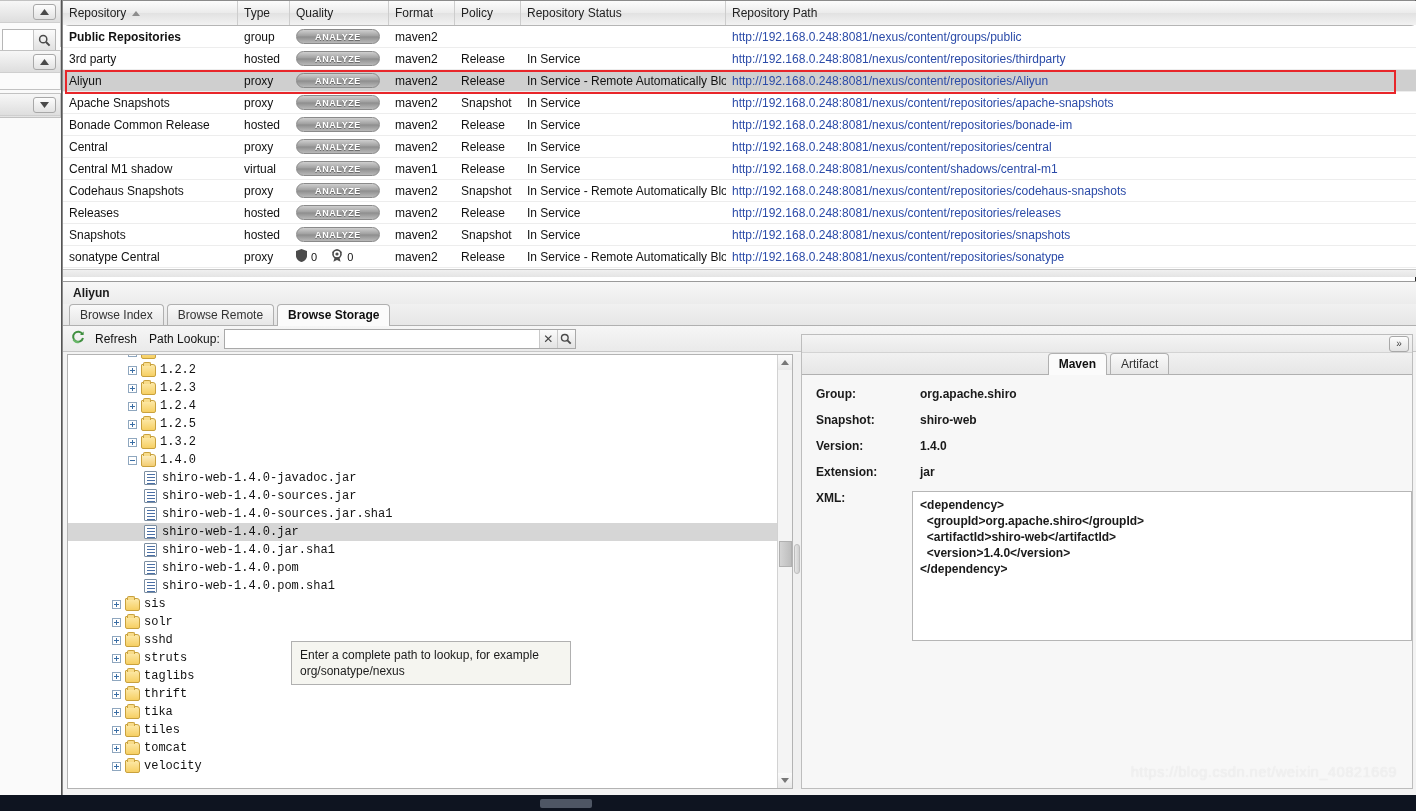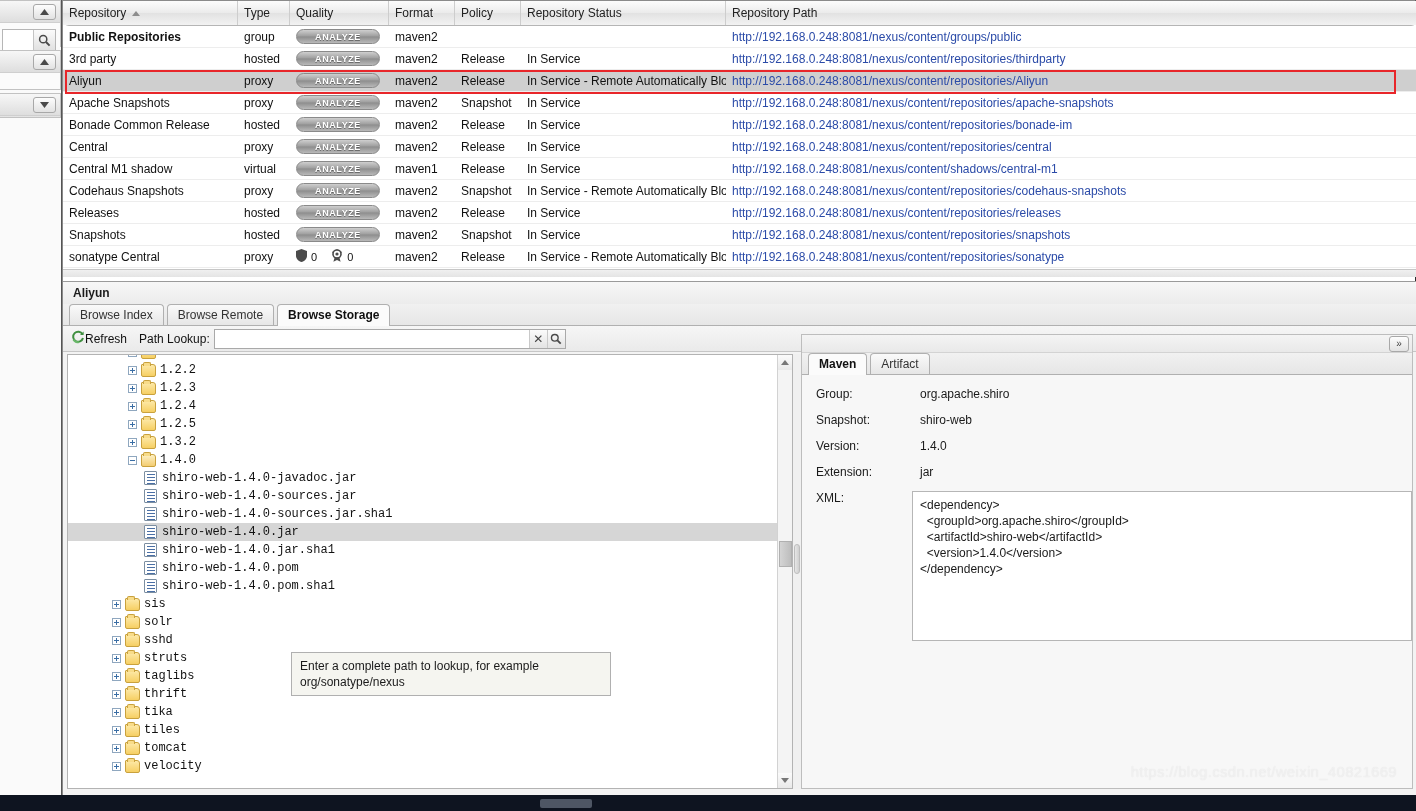--- a/index.html
+++ b/index.html
@@ -169,21 +169,21 @@
     height: 22px;
   }
 
   #toolbar {
     height: 26px;
     display: flex; align-items: center;
     padding-left: 8px;
     background: linear-gradient(to bottom,#f6f6f6 0%, #eaeaea 100%);
     border-bottom: 1px solid #c6c6c6;
   }
-  #refresh-btn { display:flex; align-items:center; gap:0; cursor:pointer; margin-right: 12px; font-size:12px; }
+  #refresh-btn { display:flex; align-items:center; gap:10px; cursor:pointer; margin-right: 12px; font-size:12px; }
   #lookup-label { font-size: 12px; margin-right: 4px; }
   #lookup-wrap {
     width: 352px; height: 20px;
     display: flex; align-items: stretch;
     border: 1px solid #a9a9a9; background: #fff;
   }
   #lookup-input {
     flex: 1 1 auto; border: none; outline: none;
     padding: 0 4px; font-size: 12px;
     font-family: "Liberation Sans", sans-serif;
@@ -281,22 +281,23 @@
     border: 1px solid #a8a8a8; border-radius: 3px;
     background: linear-gradient(to bottom,#fdfdfd,#e2e2e2);
     font-size: 10px; line-height: 14px; text-align: center; color: #444;
     cursor: pointer;
   }
   #detail-tabs {
     height: 22px; padding-left: 6px;
     display:flex; align-items:flex-end;
     border-bottom: 1px solid #b0b0b0;
     background: linear-gradient(to bottom,#f1f1f1,#e6e6e6);
-  }
-  #detail-body { padding: 12px 0 17px 14px; background: #f7f7f7; height: 354px; }
+    justify-content: center;
+  }
+  #detail-body { padding: 12px 0 17px 14px; background: #f7f7f7; height: 354px; font-weight: bold; }
   .frow { display: flex; margin-bottom: 12px; }
   .flab { width: 104px; font-size: 12px; color: #1a1a1a; }
   .fval { font-size: 12px; color: #1a1a1a; }
   #xml-box {
     width: 540px; height: 150px;
     border: 1px solid #b6b6b6; background: #fff;
     padding: 5px 7px;
     font-family: "Liberation Sans", sans-serif;
     font-size: 12px; color: #1a1a1a;
     white-space: pre; overflow: auto; line-height: 16px;
@@ -715,21 +716,21 @@
           </div>
           <div id="tree-vthumb"></div>
           <div class="vs-arrow" style="position:absolute;bottom:0;left:0;right:0">
             <svg width="8" height="5" viewBox="0 0 8 5">
                 <path d="M0 0 L8 0 L4 5 Z" fill="#777"></path>
               </svg>
           </div>
         </div>
       </div>
 
-      <div id="lookup-tooltip" style="position:absolute;left:228px;top:370px;width:320px;padding:5px 8px;
+      <div id="lookup-tooltip" style="position:absolute;left:228px;top:359px;width:280px;padding:5px 8px;
            background:#f5f5f0;border:1px solid #b0b0b0;font-size:12px;line-height:16px;color:#1a1a1a;z-index:30">Enter a complete path to lookup, for example org/sonatype/nexus</div>
 
       <div id="splitter">
         <div id="split-grip"></div>
       </div>
 
       <div id="detail-pane">
         <div id="detail-topbar">
           <div id="expand-btn">»</div>
         </div>

